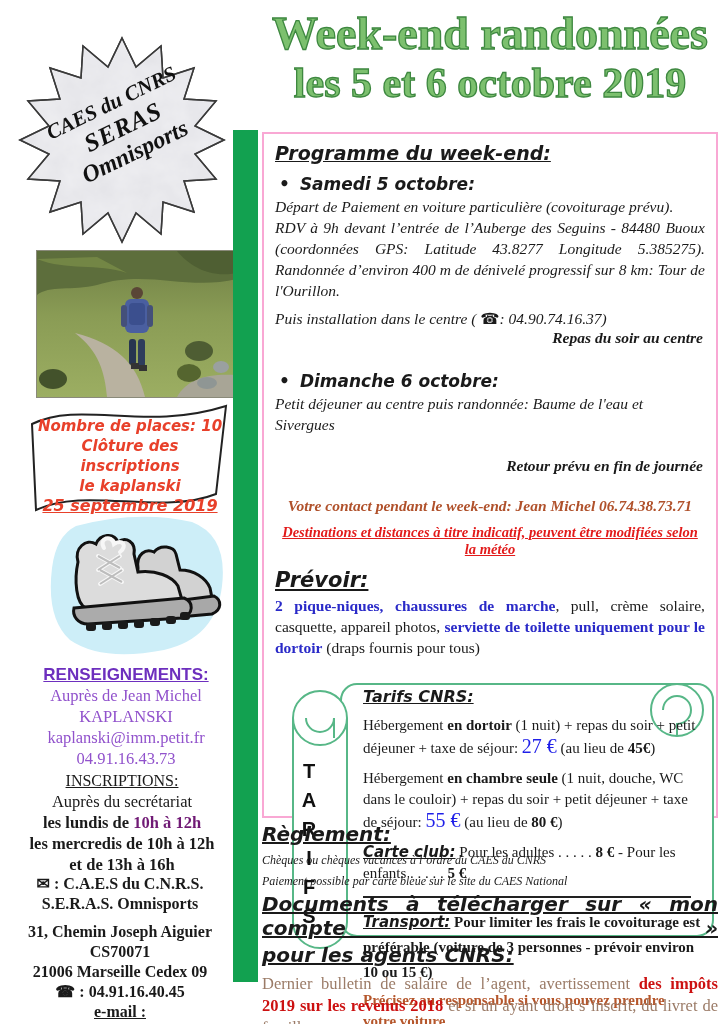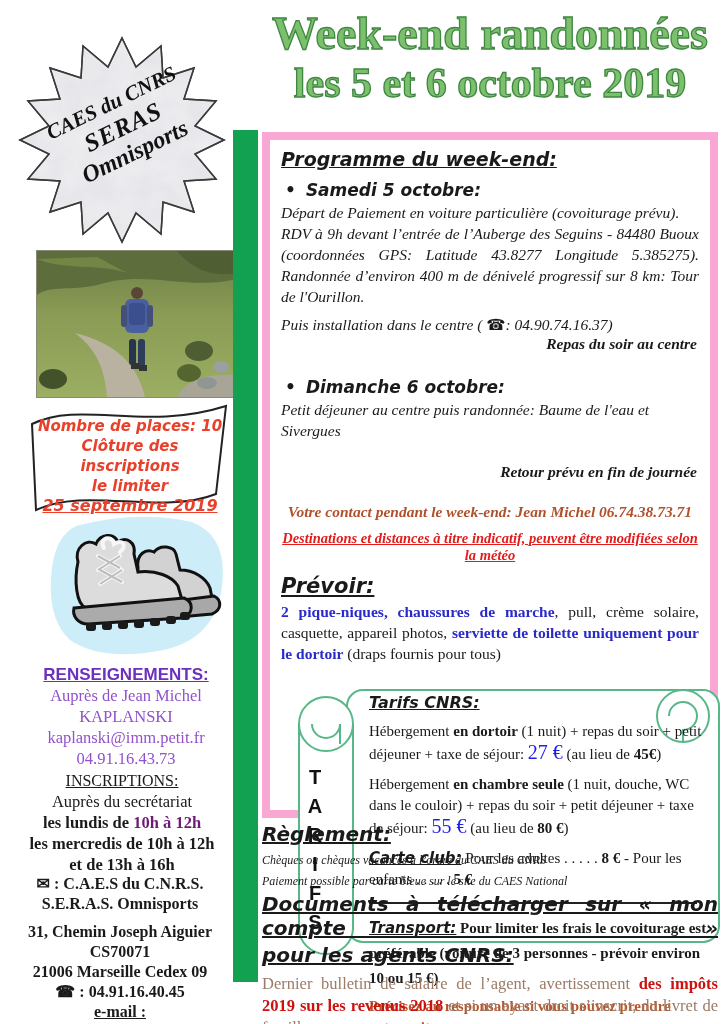--- a/index.html
+++ b/index.html
@@ -44,21 +44,21 @@
   #greenbar{left:233px;top:130px;width:25px;height:852px;background:#12a150;}
 
   
   #title{left:256px;top:8px;width:468px;text-align:center;
          font-family:"Liberation Serif",serif;font-weight:bold;color:#7cc06e;
          -webkit-text-stroke:1.3px #3e8840;}
   #title .t1{font-size:46px;line-height:52px;display:block;}
   #title .t2{font-size:42px;line-height:46px;display:block;}
 
   
-  #progbox{left:262px;top:132px;width:456px;height:686px;border:8px solid #f9a8d4;
+  #progbox{left:262px;top:132px;width:456px;height:686px;border:2px solid #f9a8d4;
            box-sizing:border-box;padding:6px 11px 0 11px;font-size:15.5px;}
   .ph{font-size:19px;text-decoration:underline;margin:2px 0 10px 0;}
   .dayhead{font-size:17px;margin:8px 0 2px 4px;}
   .bullet{font-size:17px;margin-right:10px;}
   .ital{font-style:italic;line-height:21px;}
   .just{text-align:justify;}
   .rightline{text-align:right;font-weight:bold;font-style:italic;padding-right:2px;}
   #contact-line{text-align:center;color:#b0512b;font-weight:bold;font-style:italic;
                 font-size:15.5px;margin-top:22px;}
   #notice-line{text-align:center;color:#e21b1b;font-weight:bold;font-style:italic;
@@ -152,21 +152,21 @@
     </svg>
   </div>
 
   <div id="banner" class="abs">
     <svg width="212" height="138" viewBox="0 0 212 138">
       <path d="M8,34 C58,10 120,42 202,16 L192,104 C136,126 62,96 12,120 Z" fill="#ffffff" stroke="#222" stroke-width="2"></path>
     </svg>
     <div id="banner-text" class="comic">
       <div>Nombre de places: 10</div>
       <div>Clôture des inscriptions</div>
-      <div>le limiter</div>
+      <div>le kaplanski</div>
       <div class="bl4">25 septembre 2019</div>
     </div>
   </div>
 
   <div id="boots" class="abs">
     <svg width="192" height="152" viewBox="0 0 192 152">
       <path d="M34,18 Q96,2 150,14 Q186,28 180,78 Q174,130 122,142 Q60,154 28,132 Q4,110 10,60 Q14,28 34,18 Z" fill="#cdeef8"></path>
 
       <g stroke="#111" stroke-width="3" fill="#d2d2d2">
         <path d="M96,60 C94,46 104,40 112,44 C118,36 132,38 134,46 L138,62 C152,62 164,70 168,80 L170,90 C170,98 162,102 152,102 L104,98 C96,94 94,80 96,60 Z"></path>

